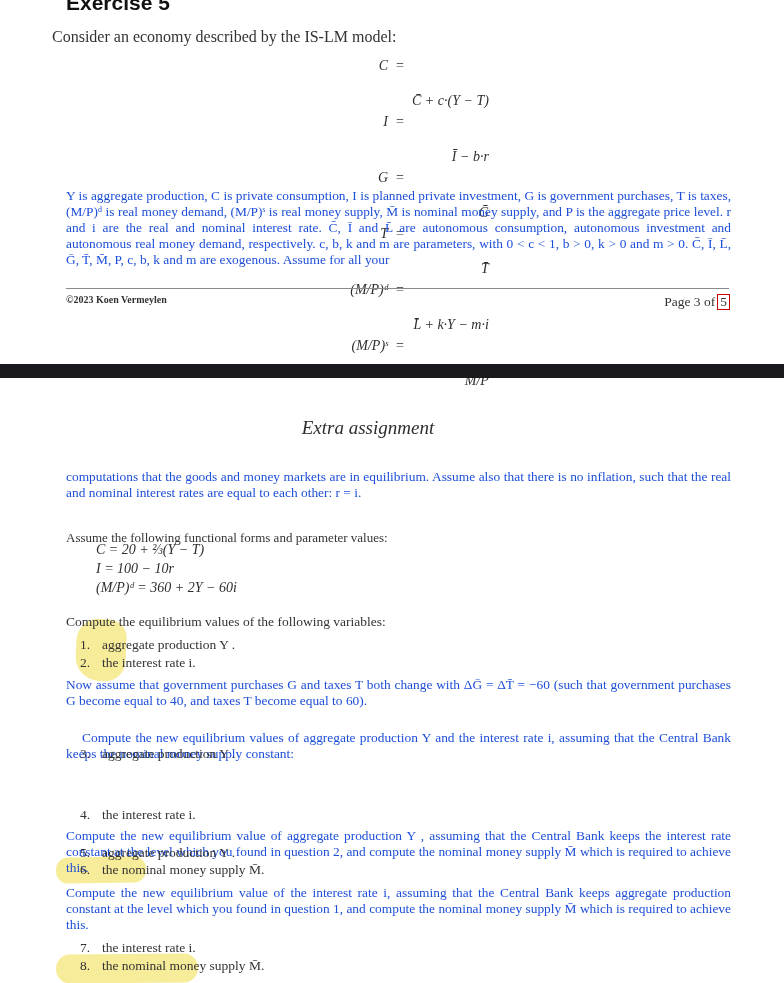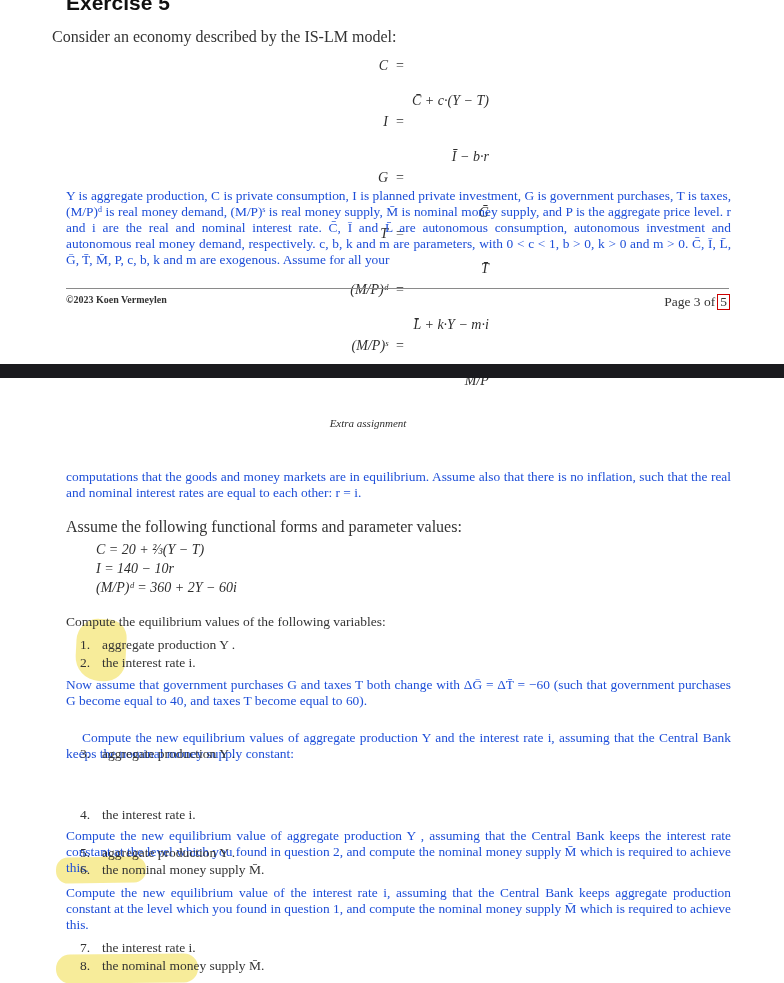--- a/index.html
+++ b/index.html
@@ -29,23 +29,23 @@
   .footer-right { right: 54px; top: 294px; font-size: 13.5px; }
   .page-link {
     display: inline-block; border: 1px solid #cc0000; padding: 0 2px; margin-left: 2px;
     line-height: 14px; color: #333;
   }
 
   
   .divider-bar { left: 0; top: 364px; width: 784px; height: 14px; background: #1a1a1e; }
 
   
-  .extra-heading { left: 0; top: 417px; width: 736px; text-align: center; font-style: italic; font-size: 11px; color: #2e2e2e; }
+  .extra-heading { left: 0; top: 417px; width: 736px; text-align: center; font-style: italic; font-size: 19px; color: #2e2e2e; }
   .p4-para1 { left: 66px; top: 469px; }
-  .assume-intro { left: 66px; top: 518px; font-size: 16px; }
+  .assume-intro { left: 66px; top: 530px; font-size: 13px; }
 
   .mathblock { left: 96px; top: 540px; }
   .mathline { font-size: 14px; line-height: 19px; font-style: italic; white-space: pre; color: #2e2e2e; }
 
   .compute-intro { left: 66px; top: 614px; font-size: 13.5px; }
 
   .qlist { font-size: 13.5px; }
   .qitem { position: absolute; left: 80px; white-space: nowrap; }
   .qnum { display: inline-block; width: 18px; }
   .qtext { margin-left: 4px; }
@@ -113,21 +113,21 @@
   <div class="abs divider-bar"></div>
 
   <div class="abs extra-heading">Extra assignment</div>
 
   <div class="abs para p4-para1">computations that the goods and money markets are in equilibrium. Assume also that there is no inflation, such that the real and nominal interest rates are equal to each other: r = i.</div>
 
   <div class="abs assume-intro">Assume the following functional forms and parameter values:</div>
 
   <div class="abs mathblock">
     <div class="mathline">C = 20 + ⅔(Y − T)</div>
-    <div class="mathline">I = 140 − 10r</div>
+    <div class="mathline">I = 100 − 10r</div>
     <div class="mathline">(M/P)ᵈ = 360 + 2Y − 60i</div>
   </div>
 
   <div class="abs compute-intro">Compute the equilibrium values of the following variables:</div>
 
   <div class="qlist">
     <div class="qitem" style="top:637px">
       <span class="qnum">1.</span><span class="qtext">aggregate production Y .</span>
     </div>
     <div class="qitem" style="top:655px">

